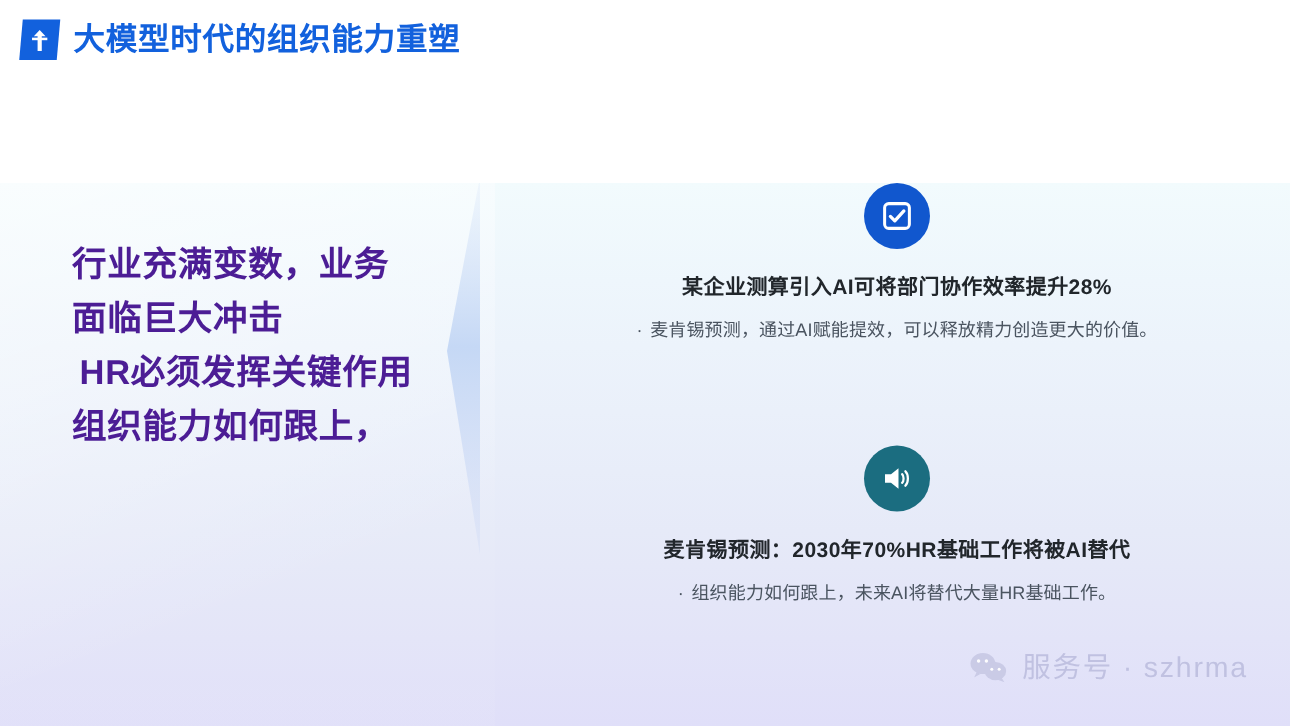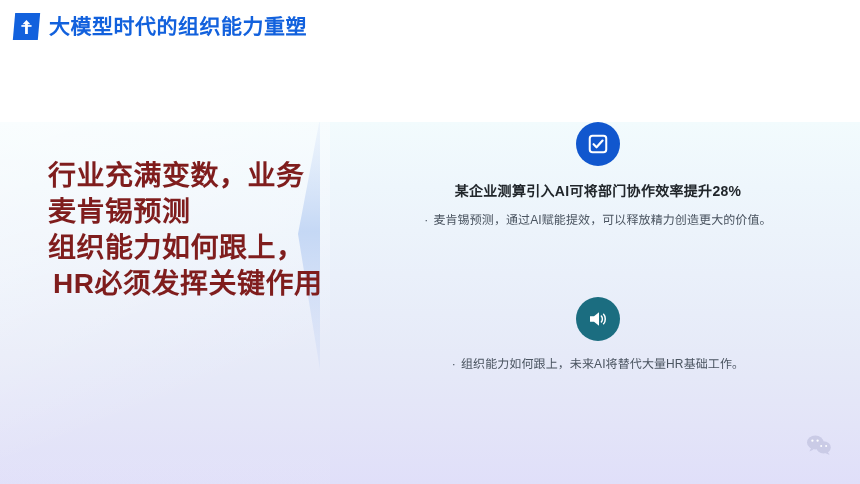--- a/index.html
+++ b/index.html
@@ -101,23 +101,23 @@
 
   
   .statement {
     position: absolute;
     left: 48px;
     top: 158px;
     width: 250px;
     z-index: 4;
   }
   .statement-line {
-    font-size: 28px;
+    font-size: 23px;
     font-weight: bold;
-    color: #7f1d1d;
+    color: #4c1d95;
     line-height: 36px;
     letter-spacing: 0.5px;
     white-space: nowrap;
   }
   .statement-line.indent { padding-left: 5px; }
 
   
   .cards {
     position: absolute;
     left: 336px;
@@ -205,23 +205,23 @@
           <stop offset="45%" stop-color="#c5d8f5" stop-opacity="1"></stop>
           <stop offset="100%" stop-color="#d5def6" stop-opacity="0.45"></stop>
         </linearGradient>
       </defs>
       <path d="M34 0 L34 252 L12 116 Z" fill="url(#chevGrad)"></path>
     </svg>
   </div>
 
   <div class="statement">
     <div class="statement-line">行业充满变数，业务</div>
-    <div class="statement-line">麦肯锡预测</div>
+    <div class="statement-line">面临巨大冲击</div>
+    <div class="statement-line indent">HR必须发挥关键作用</div>
     <div class="statement-line">组织能力如何跟上，</div>
-    <div class="statement-line indent">HR必须发挥关键作用</div>
   </div>
 
   <div class="cards">
 
     <div class="card card-1">
       <div class="card-icon" style="background:#1157ce;">
         <svg width="22" height="22" viewBox="0 0 24 24" xmlns="http://www.w3.org/2000/svg">
           <rect x="3" y="3" width="18" height="18" rx="3" ry="3" fill="none" stroke="#ffffff" stroke-width="2.2"></rect>
           <path d="M7.2 12.3 L10.4 15.5 L17 8.3" fill="none" stroke="#ffffff" stroke-width="2.4" stroke-linecap="round" stroke-linejoin="round"></path>
         </svg>
@@ -233,40 +233,42 @@
     </div>
 
     <div class="card card-2">
       <div class="card-icon" style="background:#1b6d80;">
         <svg width="24" height="24" viewBox="0 0 24 24" xmlns="http://www.w3.org/2000/svg">
           <path d="M4 9.2 L8 9.2 L13 5.2 L13 18.8 L8 14.8 L4 14.8 Z" fill="#ffffff"></path>
           <path d="M15.4 9.1 C16.7 10.3 16.7 13.7 15.4 14.9" fill="none" stroke="#ffffff" stroke-width="1.5" stroke-linecap="round"></path>
           <path d="M17.6 7.2 C19.8 9.2 19.8 14.8 17.6 16.8" fill="none" stroke="#ffffff" stroke-width="1.5" stroke-linecap="round"></path>
         </svg>
       </div>
+      <div class="card-headline">麦肯锡预测：2030年70%HR基础工作将被AI替代</div>
       <div class="card-bullet">
         <span class="dot">·</span><span>组织能力如何跟上，未来AI将替代大量HR基础工作。</span>
       </div>
     </div>
 
   </div>
 
   <div class="watermark">
     <span class="wechat-icon">
       <svg width="26" height="22" viewBox="0 0 26 22" xmlns="http://www.w3.org/2000/svg">
         <ellipse cx="9.3" cy="8.4" rx="8.3" ry="7" fill="#c9cae6"></ellipse>
         <path d="M5.2 13.8 L3.4 17.6 L7.6 15.4 Z" fill="#c9cae6"></path>
         <circle cx="6.4" cy="6.7" r="1.15" fill="#ffffff"></circle>
         <circle cx="11.6" cy="6.7" r="1.15" fill="#ffffff"></circle>
         <ellipse cx="17.6" cy="13.4" rx="7.2" ry="6.1" fill="#c9cae6"></ellipse>
         <path d="M21.6 17.5 L23.6 20.9 L19.6 19.3 Z" fill="#c9cae6"></path>
         <circle cx="15.2" cy="12.1" r="1" fill="#ffffff"></circle>
         <circle cx="20.1" cy="12.1" r="1" fill="#ffffff"></circle>
       </svg>
     </span>
+    <span class="watermark-text">服务号 · szhrma</span>
   </div>
 
   <div class="header">
     <div class="title-row">
       <span class="title-badge">
         <svg width="13" height="16" viewBox="0 0 13 16" xmlns="http://www.w3.org/2000/svg">
           <path d="M6.5 1 L10.4 5.2 L7.9 5.2 L7.9 15 L5.1 15 L5.1 5.2 L2.6 5.2 Z" fill="#ffffff"></path>
           <rect x="1.4" y="6.1" width="10.2" height="1.7" fill="#ffffff"></rect>
         </svg>
       </span>

